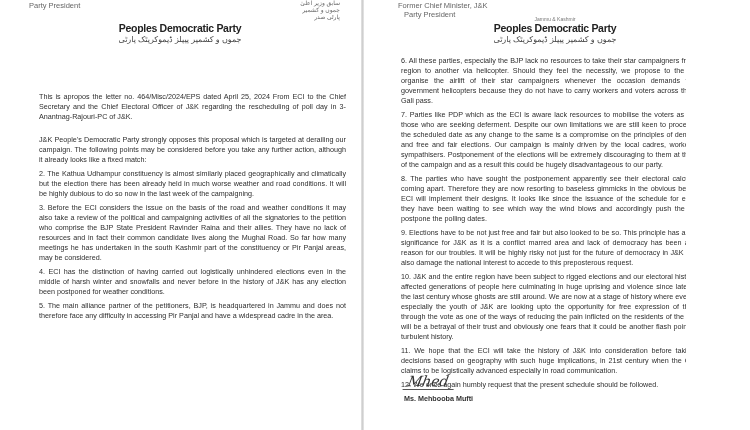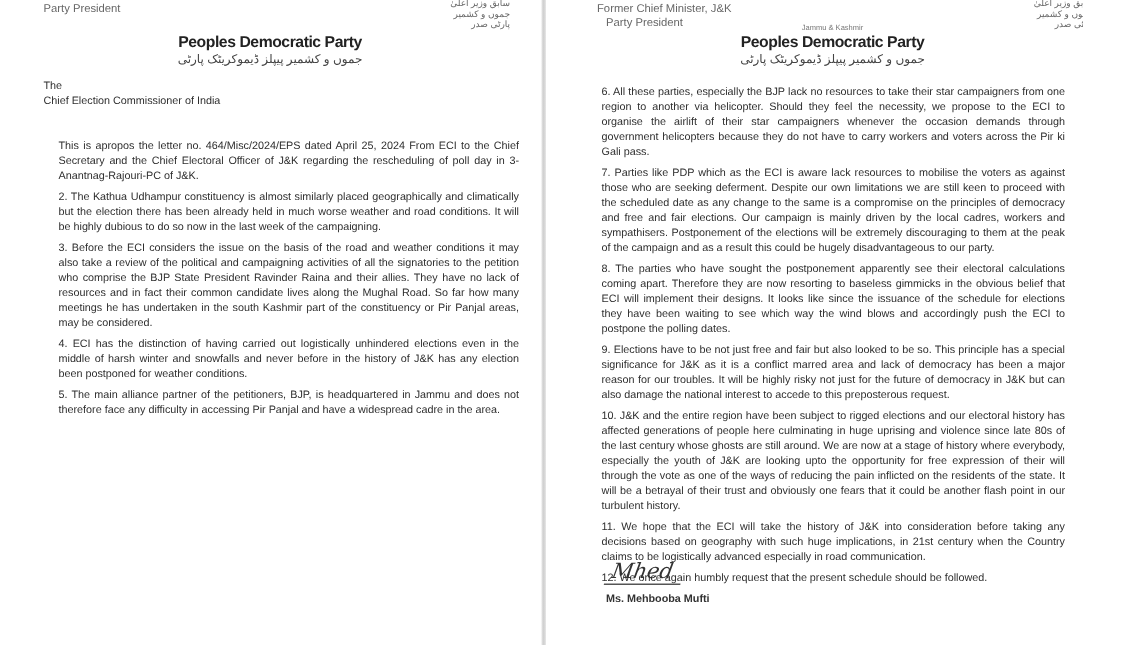--- a/index.html
+++ b/index.html
@@ -1,18 +1,18 @@
 <!DOCTYPE html>
 <html><head>
 <meta charset="utf-8">
 <style>
   html, body { margin:0; padding:0; background:#ffffff; }
   body { width:750px; height:430px; overflow:hidden; position:relative;
          font-family:"Liberation Sans", sans-serif; color:#2a2a2a; }
-  .page { position:absolute; top:0; height:430px; background:#fff; overflow:hidden;padding-left:36px; }
+  .page { position:absolute; top:0; height:430px; background:#fff; overflow:hidden; }
   .page-left { left:0; width:362px; }
   .page-right { left:364px; width:322px; }
   .gutter { position:absolute; left:361px; top:0; width:3px; height:430px;
             background:linear-gradient(to right,#e4e4e4,#cfcfcf,#e8e8e8); }
   .hdr-left { position:absolute; top:1px; font-size:7.5px; color:#666; line-height:9px; }
   .hdr-center { position:absolute; top:16px; text-align:center; width:140px; }
   .hdr-sub { font-size:5px; color:#777; line-height:6px; height:6px; }
   .hdr-party { font-size:10.5px; font-weight:bold; color:#222; letter-spacing:-0.3px; line-height:12px;
                font-family:"Liberation Sans", sans-serif; }
   .hdr-urdu { font-size:8px; color:#444; line-height:11px; direction:rtl; }
@@ -32,27 +32,24 @@
   <div class="hdr-left" style="left:29px;">
     <div>Party President</div>
   </div>
   <div class="hdr-center" style="left:110px;">
     <div class="hdr-sub"></div>
     <div class="hdr-party">Peoples Democratic Party</div>
     <div class="hdr-urdu">جموں و کشمیر پیپلز ڈیموکریٹک پارٹی</div>
   </div>
   <div class="hdr-right" style="left:300px;">سابق وزیر اعلیٰ جموں و کشمیر پارٹی صدر</div>
 
-  <div class="addr" style="left:29px; top:52px;">
-    <div>The</div>
-    <div>Chief Election Commissioner of India</div>
-  </div>
 
   <div class="body-text" style="left:39px; top:92px; width:307px;">
     <p>This is apropos the letter no. 464/Misc/2024/EPS dated April 25, 2024 From ECI to the Chief Secretary and the Chief Electoral Officer of J&amp;K regarding the rescheduling of poll day in 3-Anantnag-Rajouri-PC of J&amp;K.</p>
+    <p style="margin-top:13px;">J&amp;K People's Democratic Party strongly opposes this proposal which is targeted at derailing our campaign. The following points may be considered before you take any further action, although it already looks like a fixed match:</p>
     <p>2. The Kathua Udhampur constituency is almost similarly placed geographically and climatically but the election there has been already held in much worse weather and road conditions. It will be highly dubious to do so now in the last week of the campaigning.</p>
     <p>3. Before the ECI considers the issue on the basis of the road and weather conditions it may also take a review of the political and campaigning activities of all the signatories to the petition who comprise the BJP State President Ravinder Raina and their allies. They have no lack of resources and in fact their common candidate lives along the Mughal Road. So far how many meetings he has undertaken in the south Kashmir part of the constituency or Pir Panjal areas, may be considered.</p>
     <p>4. ECI has the distinction of having carried out logistically unhindered elections even in the middle of harsh winter and snowfalls and never before in the history of J&amp;K has any election been postponed for weather conditions.</p>
     <p>5. The main alliance partner of the petitioners, BJP, is headquartered in Jammu and does not therefore face any difficulty in accessing Pir Panjal and have a widespread cadre in the area.</p>
   </div>
 </div>
 
 <div class="gutter"></div>
 
 <div class="page page-right">

